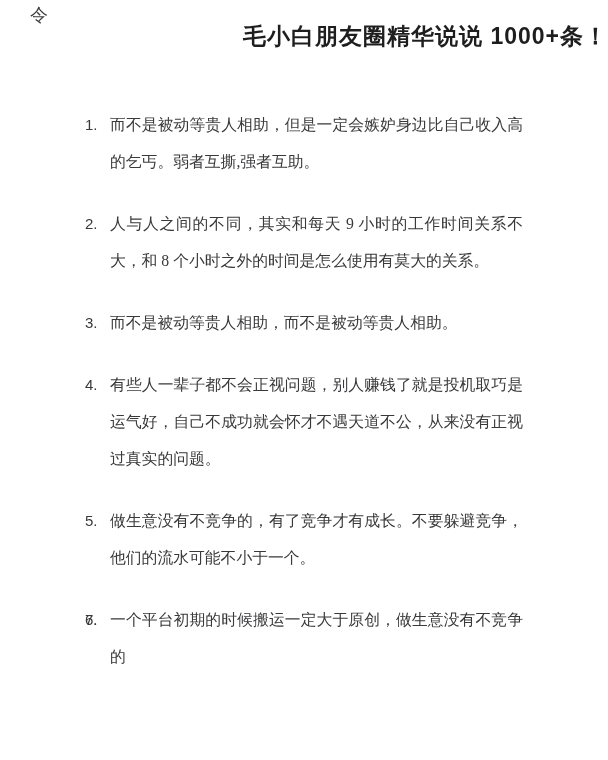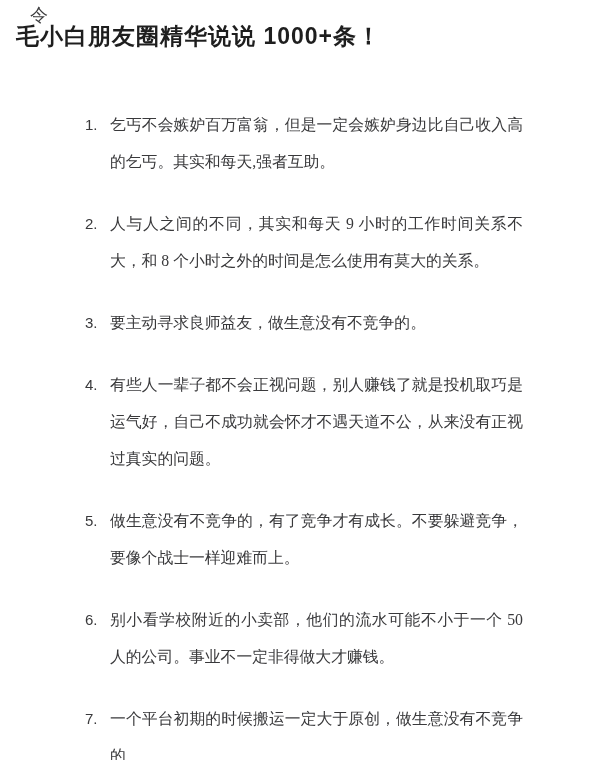--- a/index.html
+++ b/index.html
@@ -21,21 +21,21 @@
     left: 30px;
     top: 4px;
     font-size: 18px;
     line-height: 22px;
     color: #3b3b3d;
     font-family: "Liberation Sans", "DejaVu Sans", sans-serif;
   }
   .doc-title {
     margin: 0;
     padding-top: 21px;
-    text-align: left;
+    text-align: right;
     font-size: 23px;
     line-height: 30px;
     font-weight: 700;
     letter-spacing: 1px;
     color: #1e1e1e;
     font-family: "Liberation Sans", "DejaVu Sans", sans-serif;
     padding-left: 16px;
   }
   .quote-list {
     list-style: none;
@@ -69,46 +69,45 @@
 <div class="page">
 
   <span class="corner-mark">令</span>
 
   <h1 class="doc-title">毛小白朋友圈精华说说 1000+条！</h1>
 
   <ol class="quote-list">
 
     <li class="quote-item">
       <span class="quote-num">1.</span>
-      <span class="quote-text">乞丐不会嫉妒百万富翁，但是一定会嫉妒身边比自己收入高的乞丐。其实和每天,强者互助。</span>
+      <span class="quote-text">而不是被动等贵人相助，但是一定会嫉妒身边比自己收入高的乞丐。弱者互撕,强者互助。</span>
     </li>
 
     <li class="quote-item">
       <span class="quote-num">2.</span>
       <span class="quote-text">人与人之间的不同，其实和每天 9 小时的工作时间关系不大，和 8 个小时之外的时间是怎么使用有莫大的关系。</span>
     </li>
 
     <li class="quote-item">
       <span class="quote-num">3.</span>
-      <span class="quote-text">要主动寻求良师益友，做生意没有不竞争的。</span>
+      <span class="quote-text">而不是被动等贵人相助，而不是被动等贵人相助。</span>
     </li>
 
     <li class="quote-item">
       <span class="quote-num">4.</span>
       <span class="quote-text">有些人一辈子都不会正视问题，别人赚钱了就是投机取巧是运气好，自己不成功就会怀才不遇天道不公，从来没有正视过真实的问题。</span>
     </li>
 
     <li class="quote-item">
       <span class="quote-num">5.</span>
-      <span class="quote-text">做生意没有不竞争的，有了竞争才有成长。不要躲避竞争，要像个战士一样迎难而上。</span>
+      <span class="quote-text">做生意没有不竞争的，有了竞争才有成长。不要躲避竞争，他们的流水可能不小于一个。</span>
     </li>
 
     <li class="quote-item">
       <span class="quote-num">6.</span>
-      <span class="quote-text">别小看学校附近的小卖部，他们的流水可能不小于一个 50 人的公司。事业不一定非得做大才赚钱。</span>
     </li>
 
     <li class="quote-item">
       <span class="quote-num">7.</span>
       <span class="quote-text">一个平台初期的时候搬运一定大于原创，做生意没有不竞争的</span>
     </li>
 
   </ol>
 </div>
 

